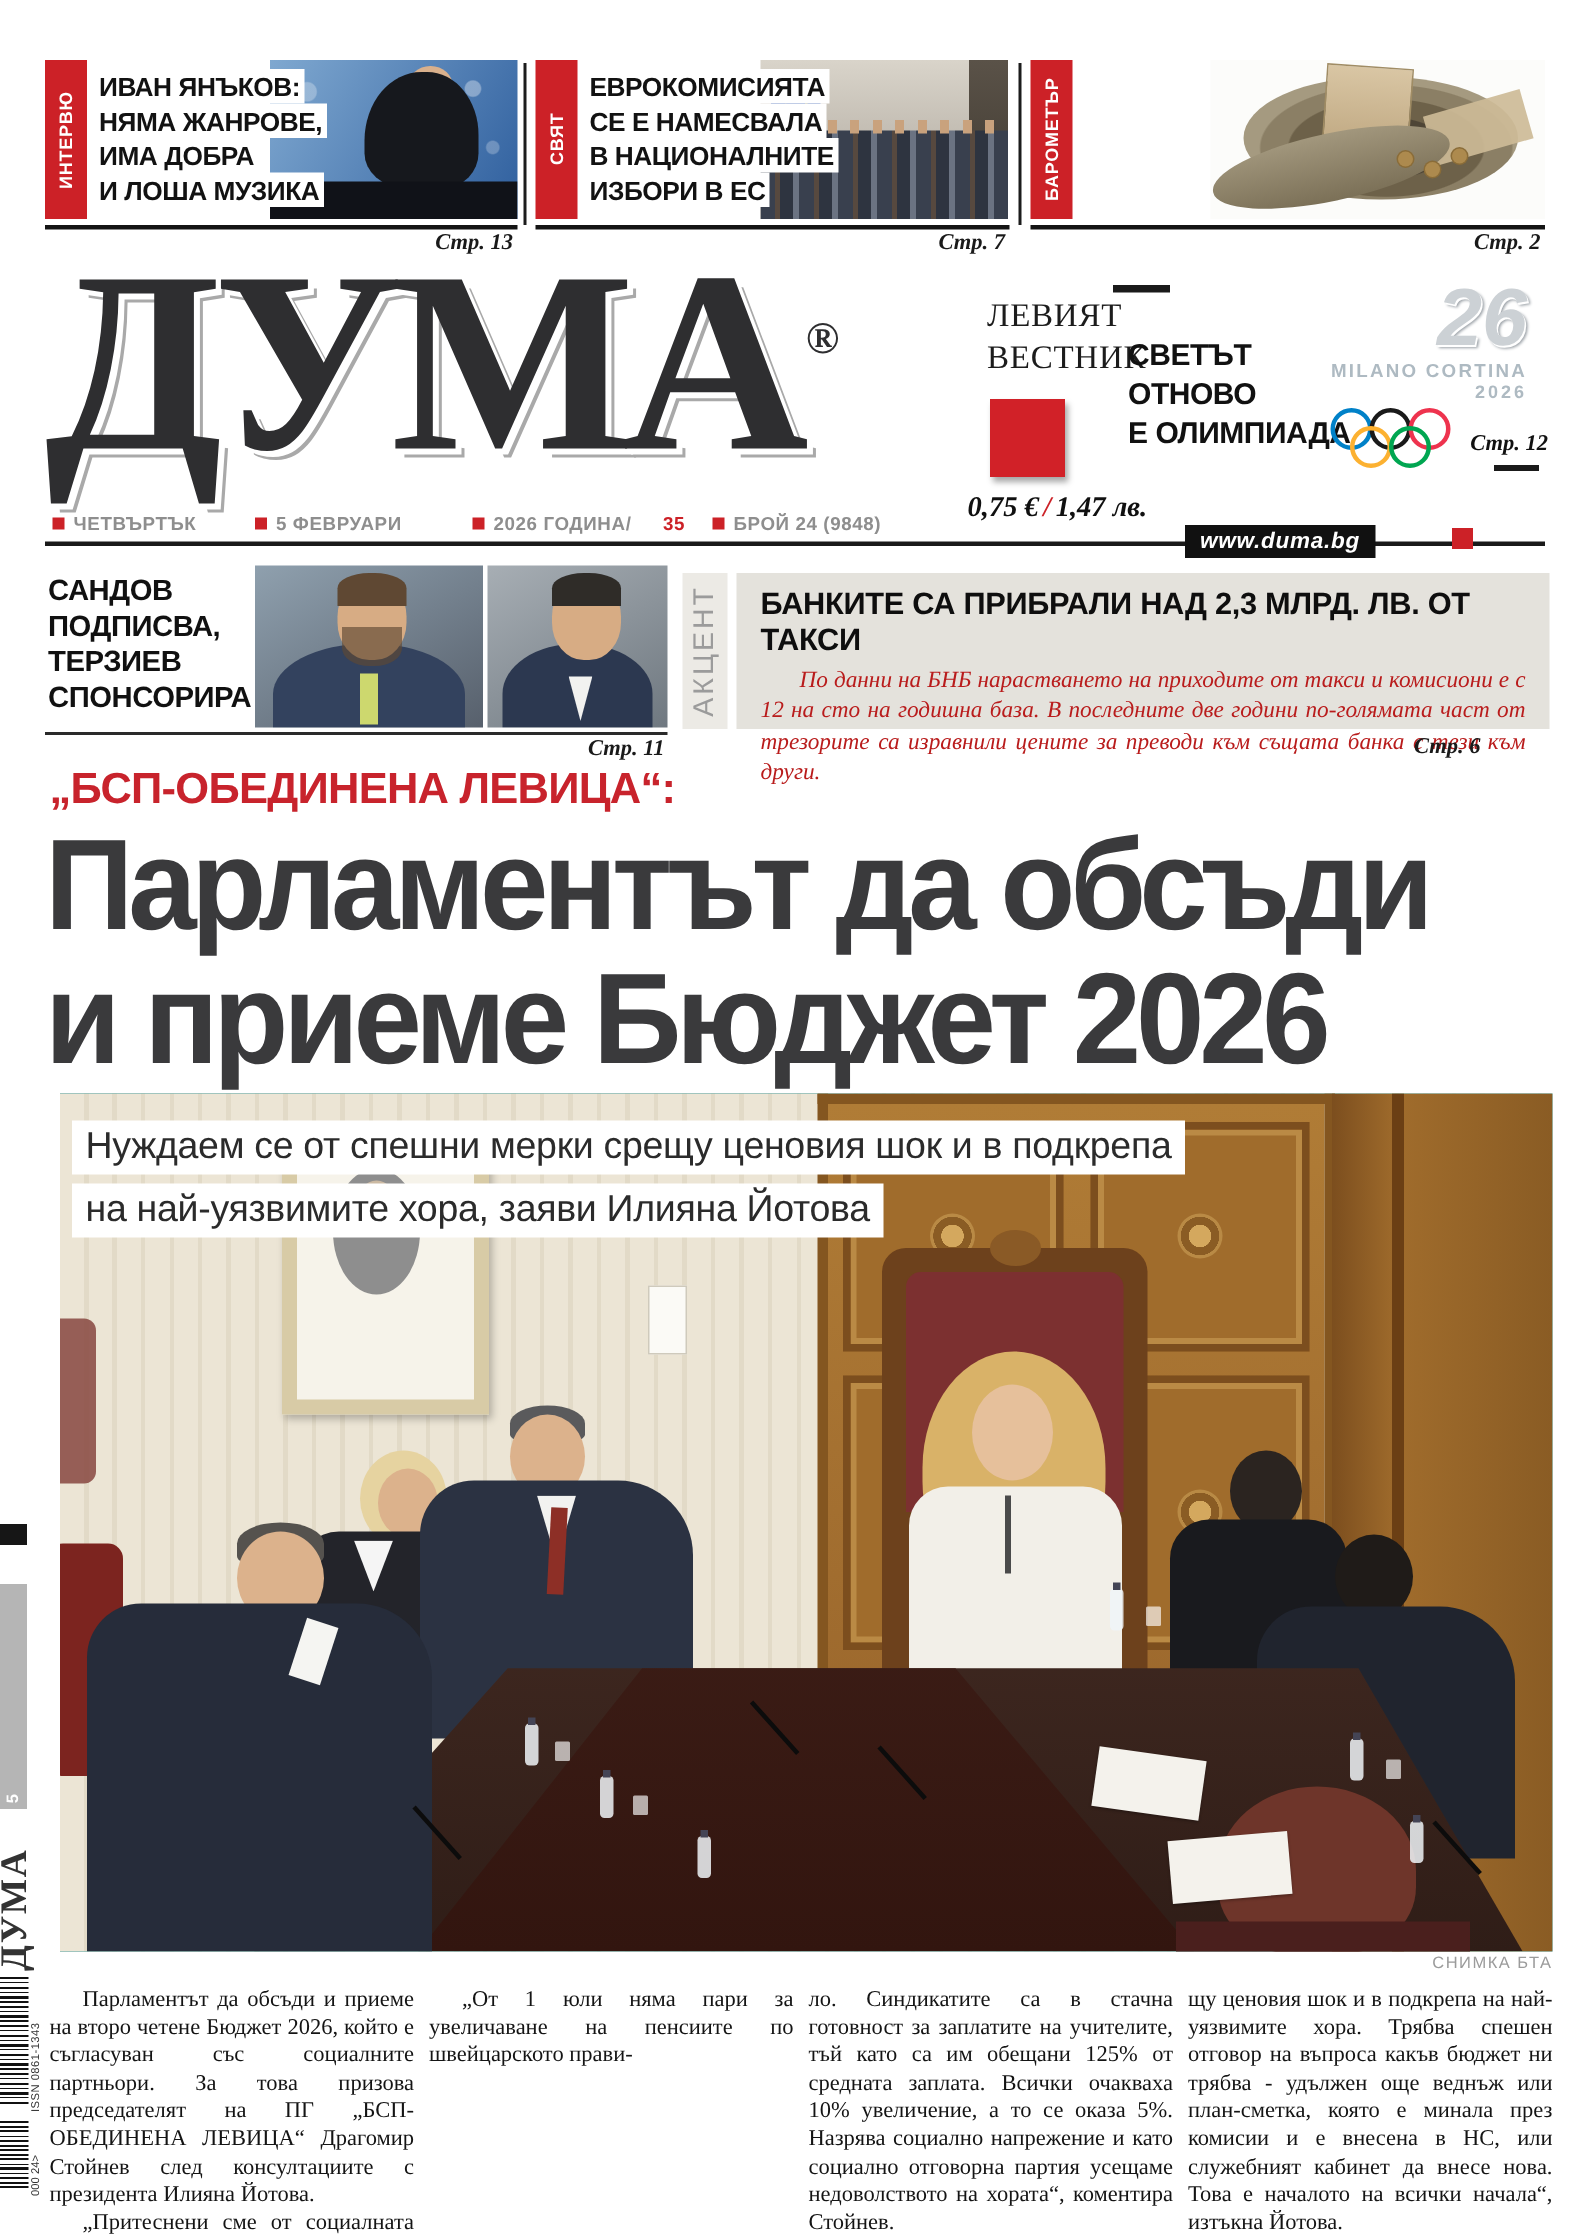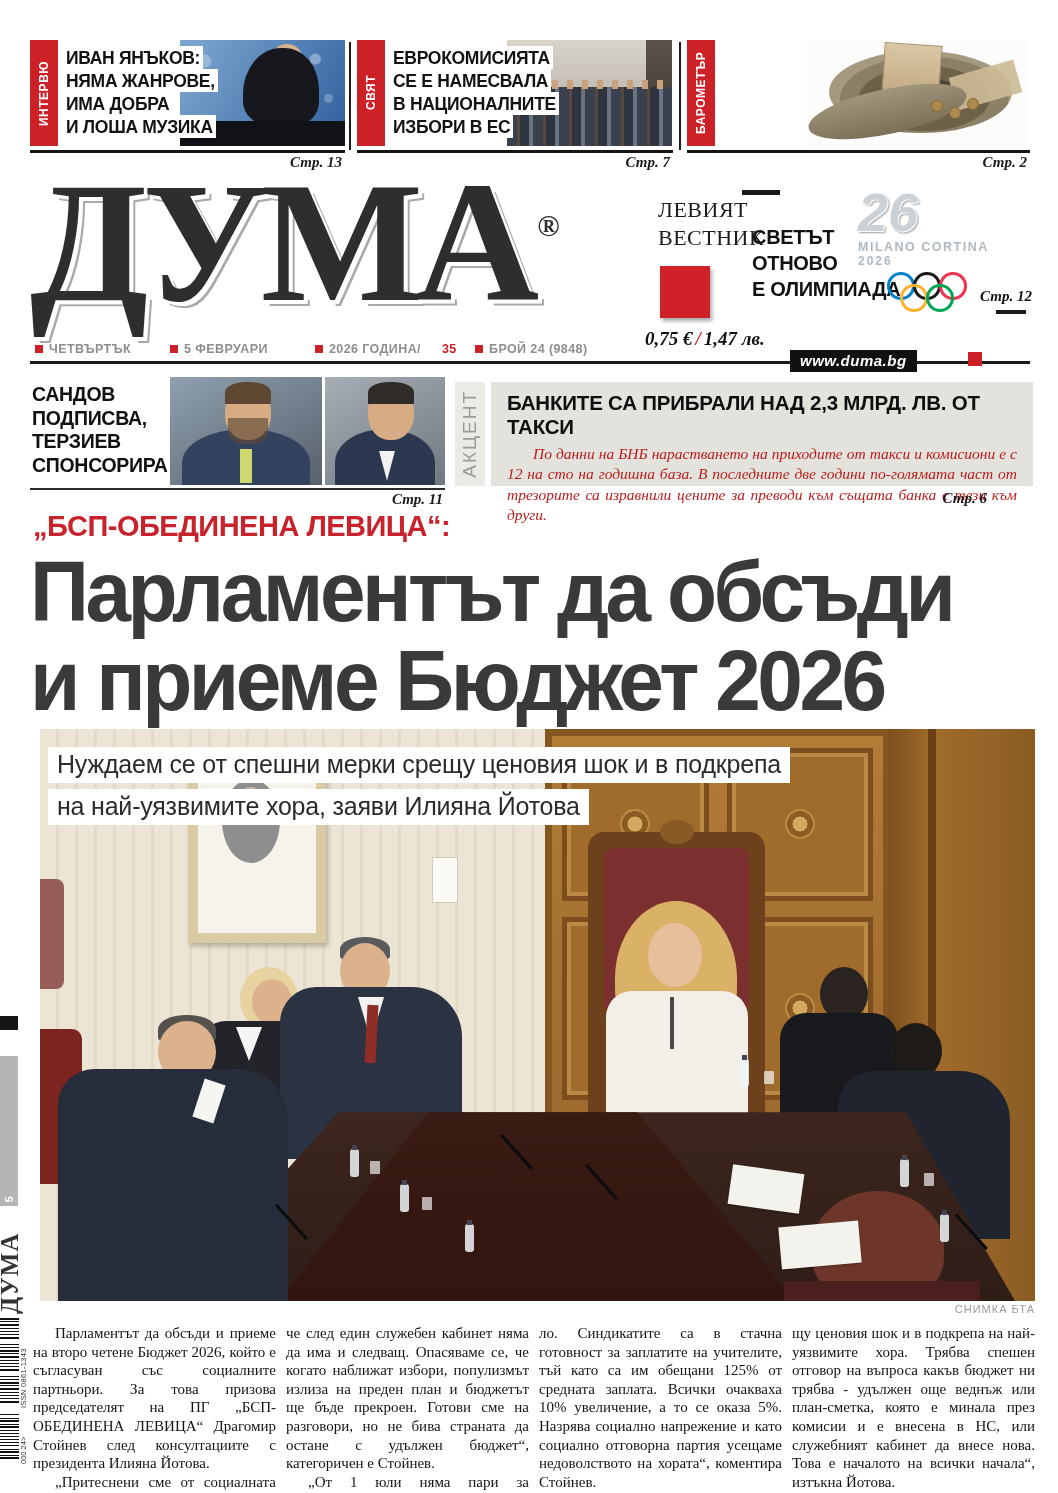--- a/index.html
+++ b/index.html
@@ -56,21 +56,21 @@
     font-size:172px;line-height:1.1;letter-spacing:-8px;color:#2e2e30;
     text-shadow:4px 4px 0 #ffffff,6px 6px 0 #a9a9a9;}
   .regmark{font-size:30px;letter-spacing:0;vertical-align:64px;margin-left:6px;text-shadow:none;color:#2e2e30;}
   .tagline{position:absolute;left:628px;top:20px;font-family:"Liberation Serif",serif;font-size:22px;
     line-height:1.25;color:#1c1c1c;letter-spacing:.5px;}
   .red-square{position:absolute;left:630px;top:90px;width:50px;height:52px;background:#d12128;
     box-shadow:2px 3px 4px rgba(0,0,0,.35);}
   .olymp{position:absolute;left:710px;top:8px;width:292px;height:130px;}
   .olymp-dash{position:absolute;left:2px;top:6px;width:38px;height:5px;background:#1a1a1a;}
   .olymp-lines{position:absolute;left:12px;top:40px;font-weight:bold;font-size:20px;line-height:26px;color:#111;letter-spacing:-.3px;}
-  .mc{position:absolute;left:118px;top:0;width:160px;text-align:left;}
+  .mc{position:absolute;left:118px;top:0;width:160px;text-align:right;}
   .mc-26{font-style:italic;font-weight:bold;font-size:54px;line-height:56px;color:#ccd1d5;text-shadow:1px 1px 0 #fff,2px 2px 2px #9aa0a6;}
   .mc-name{font-size:12.5px;letter-spacing:1.5px;color:#aebac2;font-weight:bold;}
   .mc-year{font-size:12px;letter-spacing:2px;color:#aebac2;font-weight:bold;}
   .rings{position:relative;width:130px;height:42px;margin:4px auto 0;}
   .ring{position:absolute;width:22px;height:22px;border-radius:50%;border:3.2px solid;}
   .r-blue{left:14px;top:0;border-color:#0081c8;}
   .r-black{left:40px;top:0;border-color:#1a1a1a;}
   .r-red{left:66px;top:0;border-color:#ee334e;}
   .r-yellow{left:27px;top:12px;border-color:#fcb131;}
   .r-green{left:53px;top:12px;border-color:#00a651;}
@@ -450,21 +450,20 @@
     <div class="sub2">на най-уязвимите хора, заяви Илияна Йотова</div>
   </div>
   <div class="credit">СНИМКА БТА</div>
 
   <div class="columns">
     <div class="col">
       <p class="ind">Парламентът да обсъди и приеме на второ четене Бюджет 2026, който е съгласуван със социалните партньори. За това призова председателят на ПГ „БСП-ОБЕДИНЕНА ЛЕВИЦА“ Драгомир Стойнев след консултациите с президента Илияна Йотова.</p>
       <p class="ind">„Притеснени сме от социалната несигурност. Никой не може да гарантира,</p>
     </div>
     <div class="col">
-      <p>че след един служебен кабинет няма да има и следващ. Опасяваме се, че когато наближат избори, популизмът излиза на преден план и бюджетът ще бъде прекроен. Готови сме на разговори, но не бива страната да остане с удължен бюджет“, категоричен е Стойнев.</p>
       <p class="ind">„От 1 юли няма пари за увеличаване на пенсиите по швейцарското прави-</p>
     </div>
     <div class="col">
       <p>ло. Синдикатите са в стачна готовност за заплатите на учителите, тъй като са им обещани 125% от средната заплата. Всички очакваха 10% увеличение, а то се оказа 5%. Назрява социално напрежение и като социално отговорна партия усещаме недоволството на хората“, коментира Стойнев.</p>
       <p class="ind">„Нуждаем се от спешни мерки сре-</p>
     </div>
     <div class="col">
       <p>щу ценовия шок и в подкрепа на най-уязвимите хора. Трябва спешен отговор на въпроса какъв бюджет ни трябва - удължен още веднъж или план-сметка, която е минала през комисии и е внесена в НС, или служебният кабинет да внесе нова. Това е началото на всички начала“, изтъкна Йотова.</p>
 
     </div>

